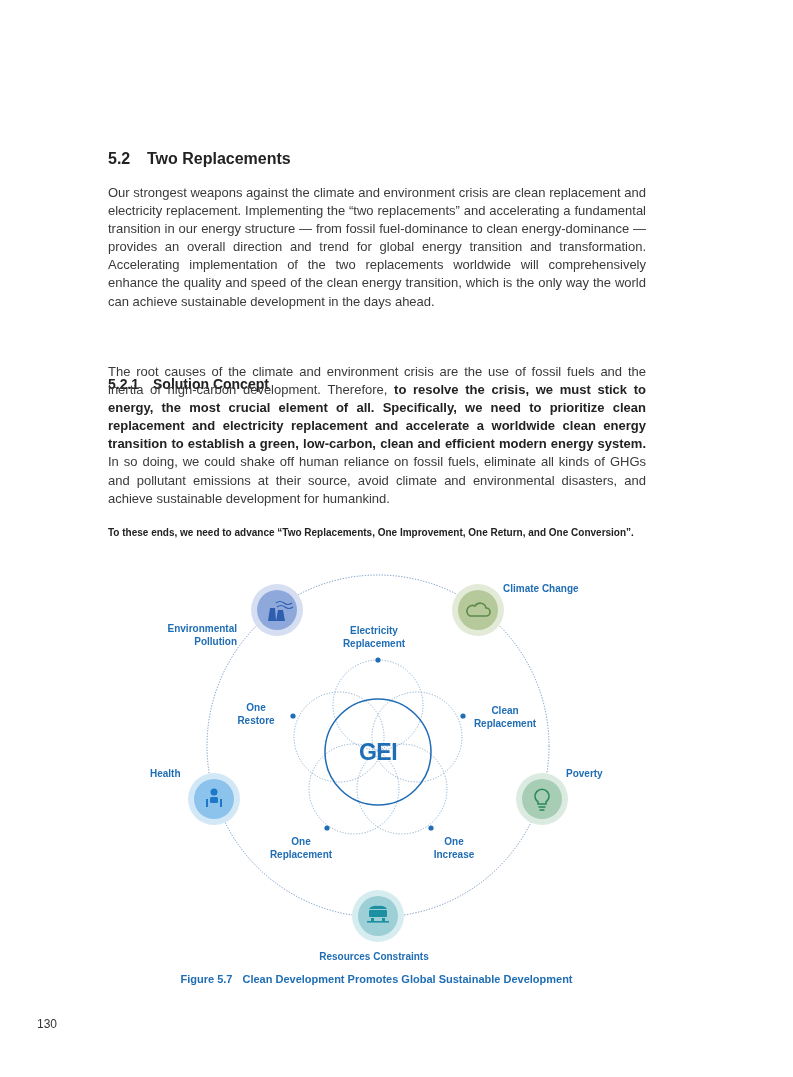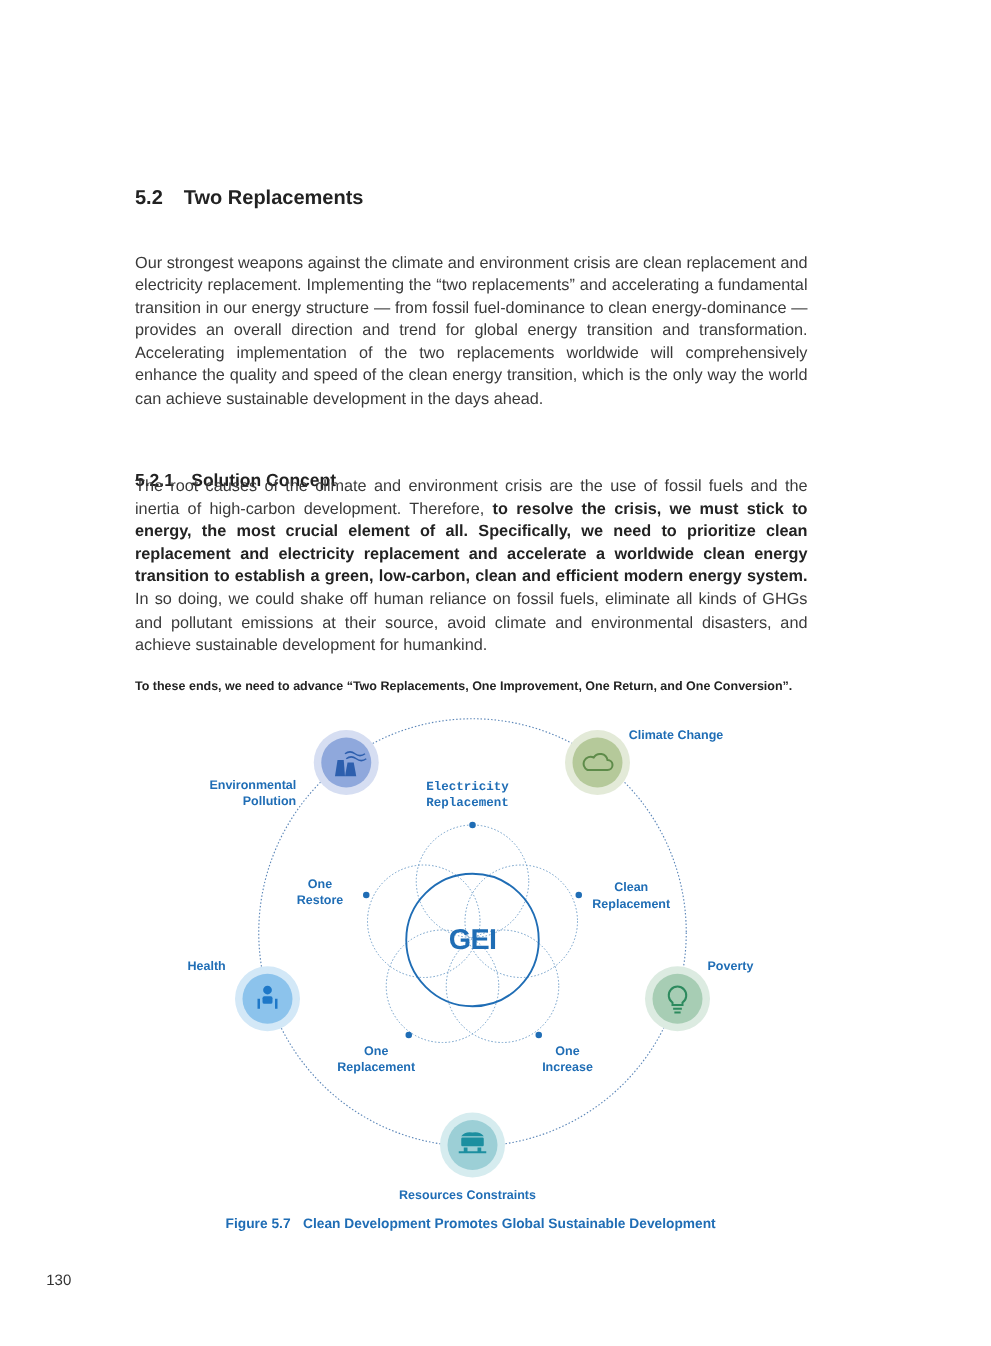--- a/index.html
+++ b/index.html
@@ -3,21 +3,21 @@
 <meta charset="utf-8">
 <style>
   html, body { margin:0; padding:0; background:#ffffff; }
   body { width:793px; height:1077px; position:relative; overflow:hidden;
          font-family:"Liberation Sans", sans-serif; color:#333333; }
   .h2 { position:absolute; left:108px; top:150px; font-size:16px; font-weight:bold; color:#222; }
   .h2 .num { display:inline-block; width:39px; }
   .h3 { position:absolute; left:108px; top:328px; font-size:14px; font-weight:bold; color:#222; }
   .h3 .num { display:inline-block; width:45px;margin-top:48px; }
   .para { position:absolute; left:108px; width:538px; font-size:13px; line-height:18.1px;
-          text-align:justify; color:#3a3a3a;margin-top:17px; }
+          text-align:justify; color:#3a3a3a; }
   .para b { color:#222; }
   .p1 { top:184px; }
   .p2 { top:363px; }
   .p3 { top:524px; font-weight:bold; color:#222; font-size:10px; }
   .diagram { position:absolute; left:0; top:0; width:793px; height:1077px; }
   .lbl { position:absolute; font-size:10px; font-weight:bold; color:#1f6db5; line-height:12.5px; white-space:nowrap; }
   .c { text-align:center; transform:translateX(-50%); }
   .r { text-align:right; }
   .caption { position:absolute; left:0; width:753px; top:973px; text-align:center;
              font-size:11px; font-weight:bold; color:#1f6db5; }
@@ -114,21 +114,21 @@
 
   <div class="lbl r" style="left:140px; top:583px; width:97px;margin-top:40px;">
     <div>Environmental</div>
       <div>Pollution</div>
   </div>
   <div class="lbl" style="left:503px; top:583px;">Climate Change</div>
   <div class="lbl" style="left:150px; top:768px;">Health</div>
   <div class="lbl" style="left:566px; top:768px;">Poverty</div>
   <div class="lbl c" style="left:374px; top:951px;">Resources Constraints</div>
 
-  <div class="lbl c" style="left:374px; top:625px;font-family:Liberation Mono, monospace;">
+  <div class="lbl c" style="left:374px; top:625px;">
     <div>Electricity</div>
       <div>Replacement</div>
   </div>
   <div class="lbl c" style="left:505px; top:705px;">
     <div>Clean</div>
       <div>Replacement</div>
   </div>
   <div class="lbl c" style="left:454px; top:836px;">
     <div>One</div>
       <div>Increase</div>

